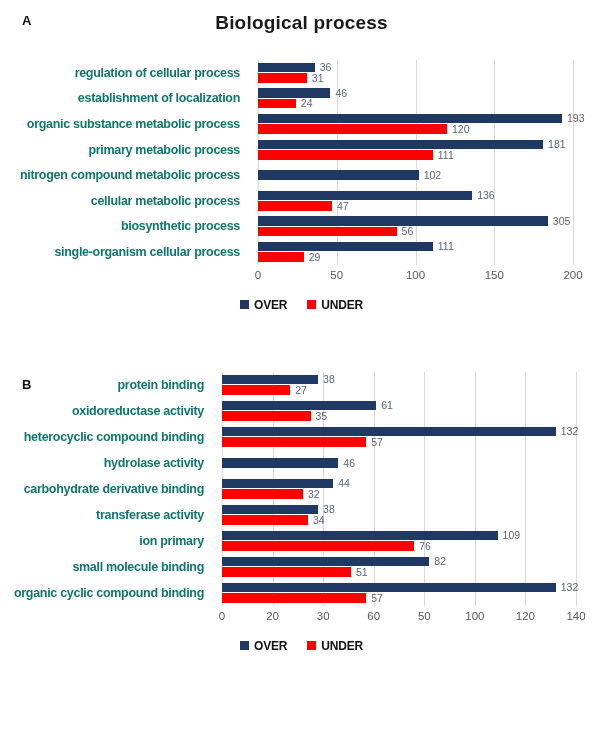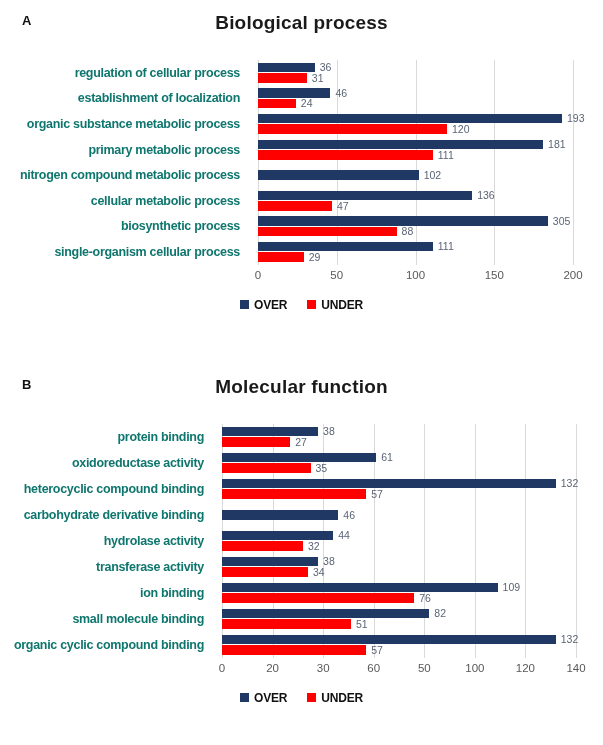--- a/index.html
+++ b/index.html
@@ -198,21 +198,21 @@
               <span class="val">47</span>
             </div>
           </div>
           <div class="bar-group">
             <div class="bar-line">
               <div class="bar" style="width: 92%; background: rgb(31, 56, 100);"></div>
               <span class="val">305</span>
             </div>
             <div class="bar-line">
               <div class="bar" style="width: 44%; background: rgb(255, 0, 0);"></div>
-              <span class="val">88</span>
+              <span class="val">56</span>
             </div>
           </div>
           <div class="bar-group">
             <div class="bar-line">
               <div class="bar" style="width: 55.5%; background: rgb(31, 56, 100);"></div>
               <span class="val">111</span>
             </div>
             <div class="bar-line">
               <div class="bar" style="width: 14.5%; background: rgb(255, 0, 0);"></div>
               <span class="val">29</span>
@@ -237,30 +237,29 @@
         </div>
         <div class="legend-item">
           <span class="swatch" style="background: rgb(255, 0, 0);"></span>
           <span class="legend-label">UNDER</span>
         </div>
       </div>
   </section>
 
   <section class="panel panel-b" style="--label-w: 222px; --plot-w: 354px; --row-h: 26px;">
     <div class="panel-letter">B</div>
-    <h2 class="chart-title">Molecular function</h2>
     <div class="chart-body">
       <div class="labels-col">
           <div class="cat-label">protein binding</div>
           <div class="cat-label">oxidoreductase activity</div>
           <div class="cat-label">heterocyclic compound binding</div>
+          <div class="cat-label">hydrolase activity</div>
           <div class="cat-label">carbohydrate derivative binding</div>
-          <div class="cat-label">hydrolase activity</div>
           <div class="cat-label">transferase activity</div>
-          <div class="cat-label">ion binding</div>
+          <div class="cat-label">ion primary</div>
           <div class="cat-label">small molecule binding</div>
           <div class="cat-label">organic cyclic compound binding</div>
         </div>
       <div class="plot">
           <div class="gridline" style="left: 0%;"></div>
           <div class="gridline" style="left: 14.2857%;"></div>
           <div class="gridline" style="left: 28.5714%;"></div>
           <div class="gridline" style="left: 42.8571%;"></div>
           <div class="gridline" style="left: 57.1429%;"></div>
           <div class="gridline" style="left: 71.4286%;"></div>

